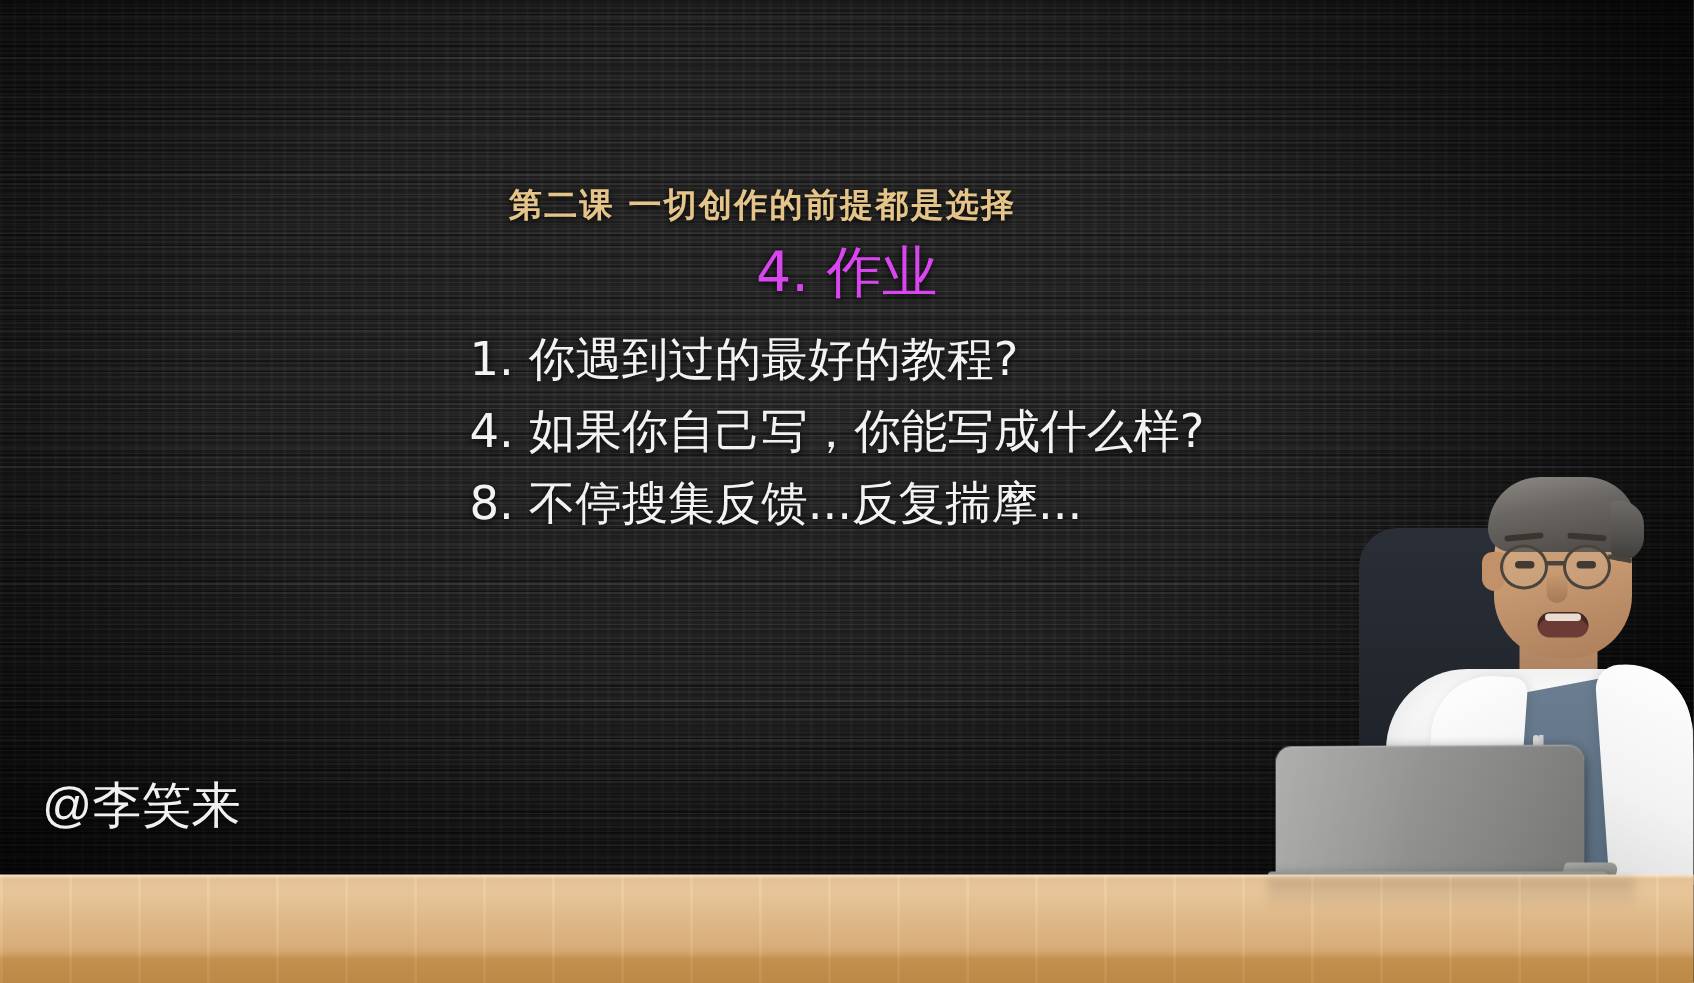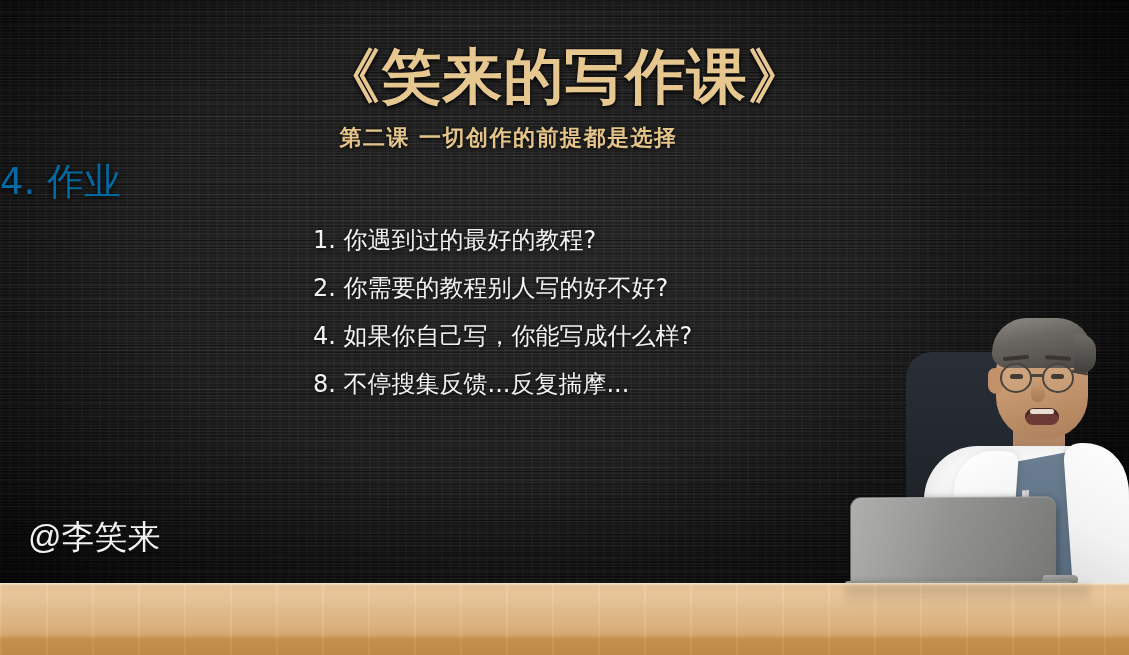--- a/index.html
+++ b/index.html
@@ -89,37 +89,38 @@
     font-size:22px;
     line-height:28px;
     letter-spacing:1.5px;
     color:#e4c489;
     text-shadow:0 1px 4px rgba(0,0,0,.95);
     white-space:nowrap;
   }
 
   #section-heading{
     position:absolute; top:158px; left:0; width:1129px;
+    text-align:center;
     font-family:"DejaVu Sans","Liberation Sans", sans-serif;
     font-weight:400;
     font-size:37px;
     line-height:48px;
-    color:#0369a1;
+    color:#d946ef;
     text-shadow:0 1px 5px rgba(0,0,0,.9);
     white-space:nowrap;
   }
 
   #homework-list{
     position:absolute; top:216px; left:313px; width:640px;
     list-style:none;
   }
   #homework-list li{
     font-family:"DejaVu Sans","Liberation Sans", sans-serif;
     font-weight:400;
-    font-size:24px;
+    font-size:31px;
     line-height:48px;
     color:#f2f2f2;
     text-shadow:0 1px 5px rgba(0,0,0,.92);
     white-space:nowrap;
   }
 
   #watermark{
     position:absolute; left:28px; top:516px;
     font-family:Liberation Sans, sans-serif;
     font-weight:400;
@@ -336,29 +337,27 @@
 </head>
 <body>
 
 <div id="stage">
 
   <div id="backdrop"></div>
   <div id="vignette"></div>
 
   <div class="slide">
 
-    <div id="course-title">《笑来的写作课》</div>
 
     <div id="course-subtitle">第二课  一切创作的前提都是选择</div>
 
     <div id="section-heading">4. 作业</div>
 
     <ul id="homework-list">
       <li>1. 你遇到过的最好的教程?</li>
-      <li>2. 你需要的教程别人写的好不好?</li>
       <li>4. 如果你自己写，你能写成什么样?</li>
       <li>8. 不停搜集反馈...反复揣摩...</li>
     </ul>
 
     <div id="watermark">@李笑来</div>
   </div>
 
   <div id="presenter">
     <div class="chair"></div>
     <div class="neck"></div>

